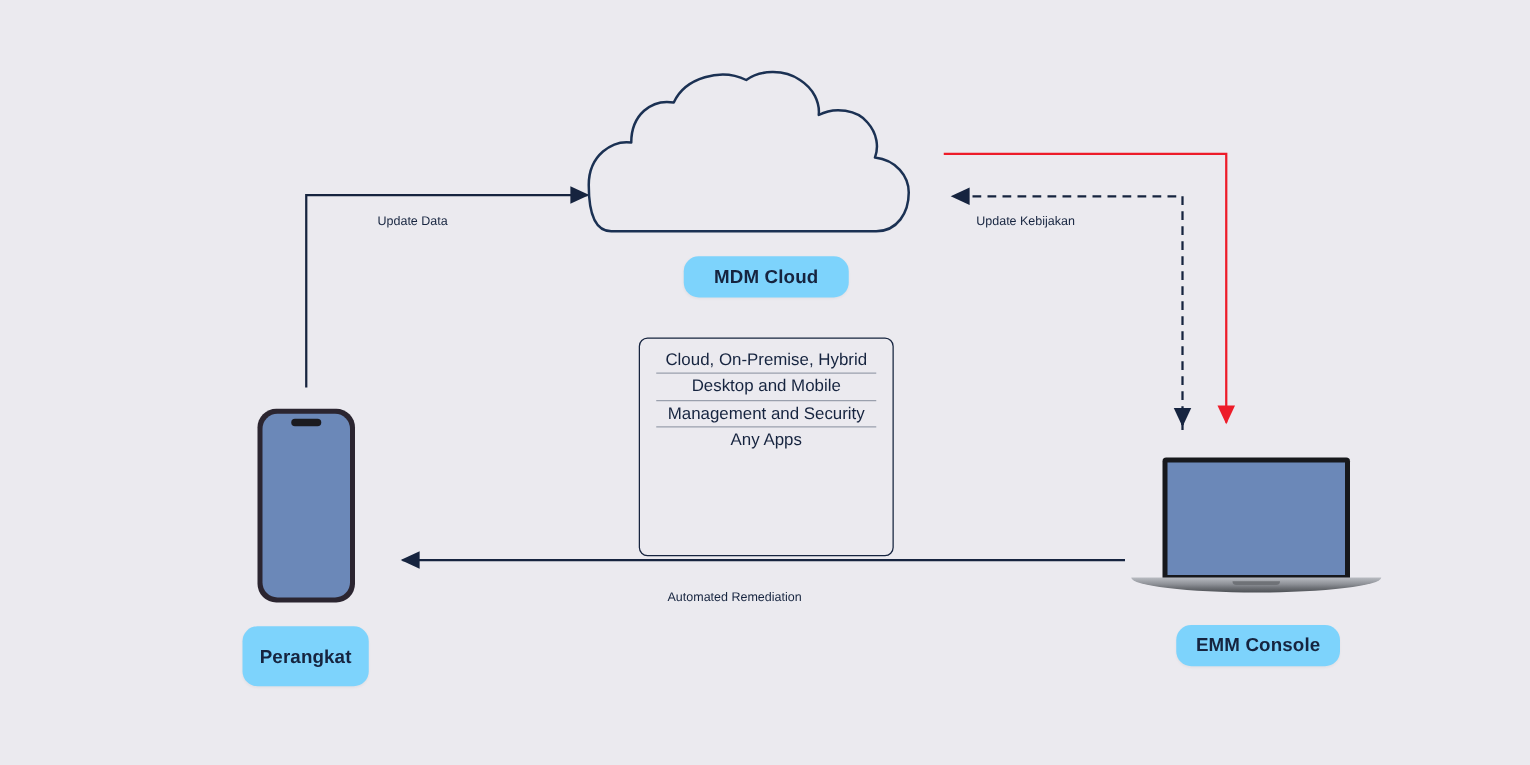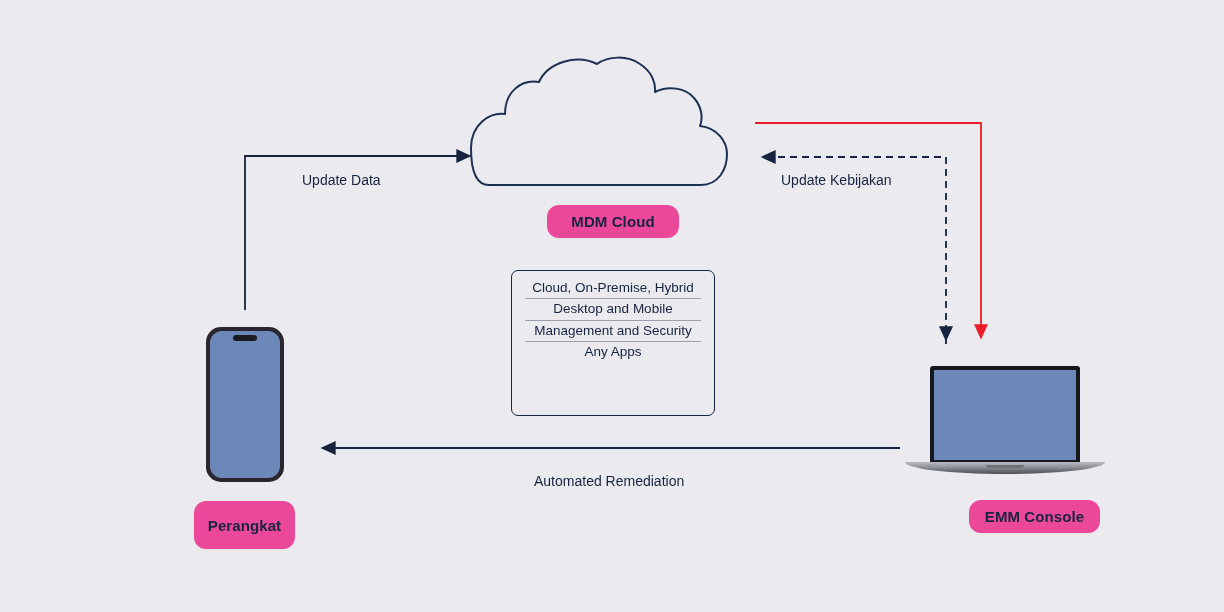--- a/index.html
+++ b/index.html
@@ -10,50 +10,50 @@
     overflow:hidden;
     position:relative;
   }
   #stage{position:absolute;left:0;top:0;width:1224px;height:612px;}
 
   svg#wires{position:absolute;left:0;top:0;width:1224px;height:612px;}
 
   
   .pill{
     position:absolute;
-    background:#ec4899;
+    background:#7dd3fc;
     color:#16243f;
     border-radius:12px;
     font-size:15px;
     font-weight:600;
     letter-spacing:.1px;
     display:flex;align-items:center;justify-content:center;
     white-space:nowrap;
     box-shadow:0 1px 2px rgba(0,0,0,.04);
     text-align:center;
   }
   #pill-mdm{left:547px;top:205px;width:132px;height:33px;}
   #pill-perangkat{left:194px;top:501px;width:101px;height:48px;}
-  #pill-emm{left:941px;top:500px;width:131px;height:33px;margin-left:28px;}
+  #pill-emm{left:941px;top:500px;width:131px;height:33px;}
 
   
   .edge-label{
     position:absolute;
     color:#16243f;
-    font-size:14px;
+    font-size:10px;
     font-weight:500;
     white-space:nowrap;
   }
   #lbl-update-data{left:302px;top:172px;}
   #lbl-update-kebijakan{left:781px;top:172px;}
   #lbl-automated{left:518px;top:473px;margin-left:16px;}
 
   
   #feature-box{
-    position:absolute;left:511px;top:270px;width:204px;height:146px;
+    position:absolute;left:511px;top:270px;width:204px;height:175px;
     border:1.6px solid #16243f;border-radius:7px;
     background:transparent;
     box-sizing:border-box;
     padding:6px 0 4px 0;
   }
   .feature-row{
     height:21.3px;
     display:flex;align-items:center;justify-content:center;
     font-size:13.5px;
     color:#16243f;

